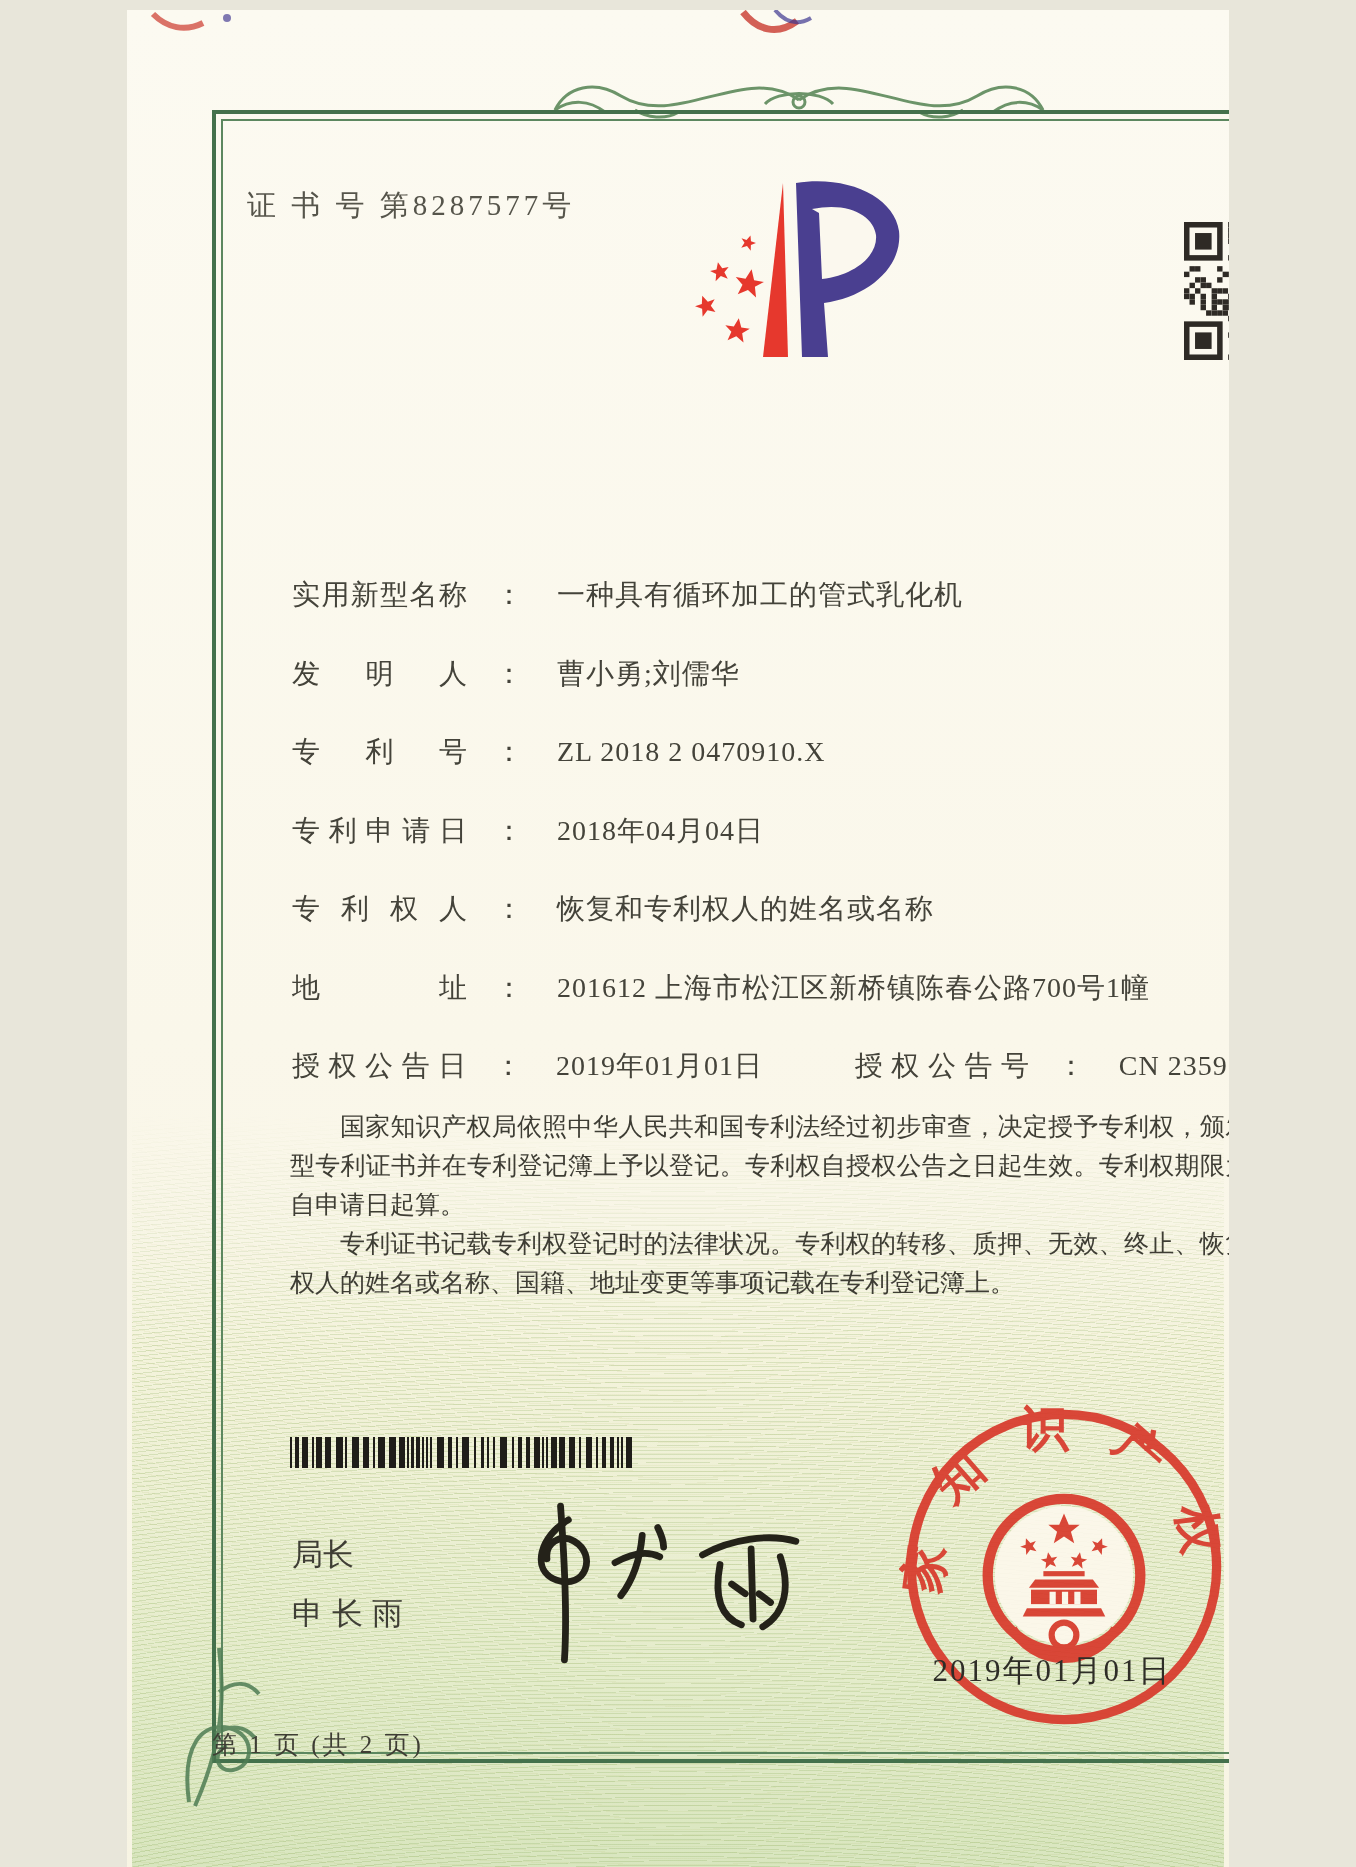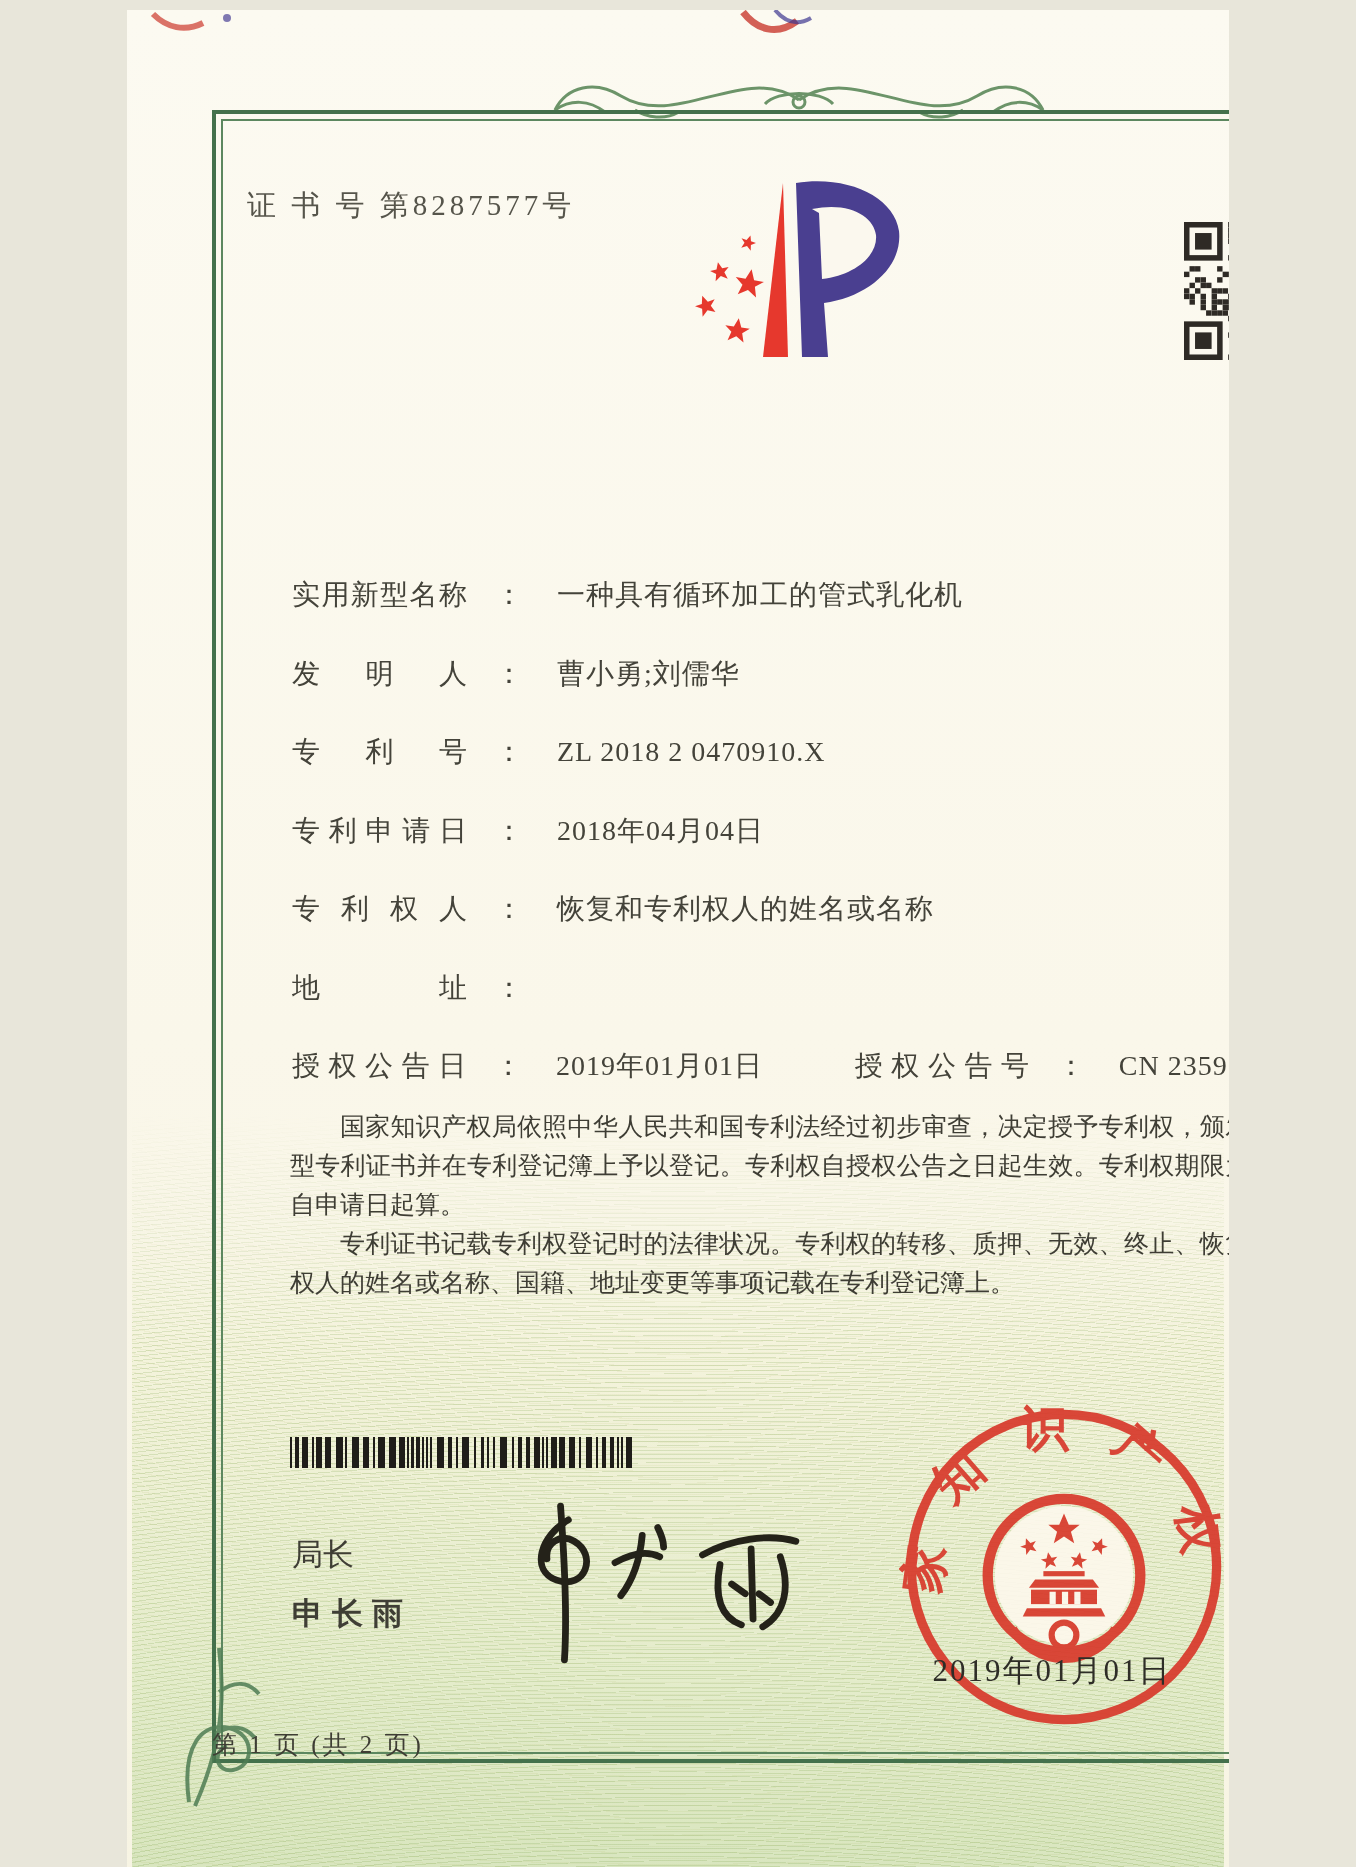--- a/index.html
+++ b/index.html
@@ -37,21 +37,21 @@
   .fields{position:absolute;left:165px;top:546px;width:1040px;}
   .field-row{height:78.5px;display:flex;align-items:center;font-size:28px;color:#44433a;position:relative;gap:28px;}
   .flabel{display:inline-block;width:175px;text-align:justify;text-align-last:justify;}
   .fcolon{display:inline-block;width:34px;}
   .fvalue{white-space:nowrap;letter-spacing:1px;}
   .fvalue.w1{width:272px;}
   .paras{position:absolute;left:163px;top:1097px;width:1036px;font-size:25px;line-height:39px;color:#3e3d34;text-align:justify;}
   .paras p{margin:0;text-indent:2em;}
   .barcode{position:absolute;left:163px;top:1427px;width:344px;height:31px;}
   .officials{position:absolute;left:165px;top:1524px;font-size:31px;color:#3f3e35;}
-  .officials .name{margin-top:17px;letter-spacing:9px;font-weight:bold;}
+  .officials .name{margin-top:17px;letter-spacing:9px;}
   .signature{position:absolute;left:348px;top:1488px;}
   .seal{position:absolute;left:772px;top:1392px;opacity:.92;}
   .seal-date{
     position:absolute;left:780px;top:1640px;width:290px;text-align:center;
     font-size:31px;color:#2e2d27;letter-spacing:2px;
   }
   .page-info{position:absolute;left:85px;top:1718px;width:1142px;text-align:left;font-size:25px;color:#3e3d34;letter-spacing:3px;}
   .back-note{position:absolute;left:0;top:1796px;width:1356px;text-align:center;font-size:29px;color:#45443b;letter-spacing:7px;}
   .logo{position:absolute;left:483px;top:163px;}
   .qr{position:absolute;left:1057px;top:212px;}
@@ -355,20 +355,21 @@
         <span class="fvalue">2018年04月04日</span>
     </div>
     <div class="field-row">
       <span class="flabel">专利权人</span>
         <span class="fcolon">：</span>
         <span class="fvalue">恢复和专利权人的姓名或名称</span>
     </div>
     <div class="field-row">
       <span class="flabel">地址</span>
         <span class="fcolon">：</span>
+        <span class="fvalue">201612 上海市松江区新桥镇陈春公路700号1幢</span>
     </div>
     <div class="field-row">
       <span class="flabel">授权公告日</span>
         <span class="fcolon">：</span>
         <span class="fvalue w1">2019年01月01日</span>
         <span class="flabel">授权公告号</span>
         <span class="fcolon">：</span>
         <span class="fvalue">CN 235967095 U</span>
     </div>
   </div>

